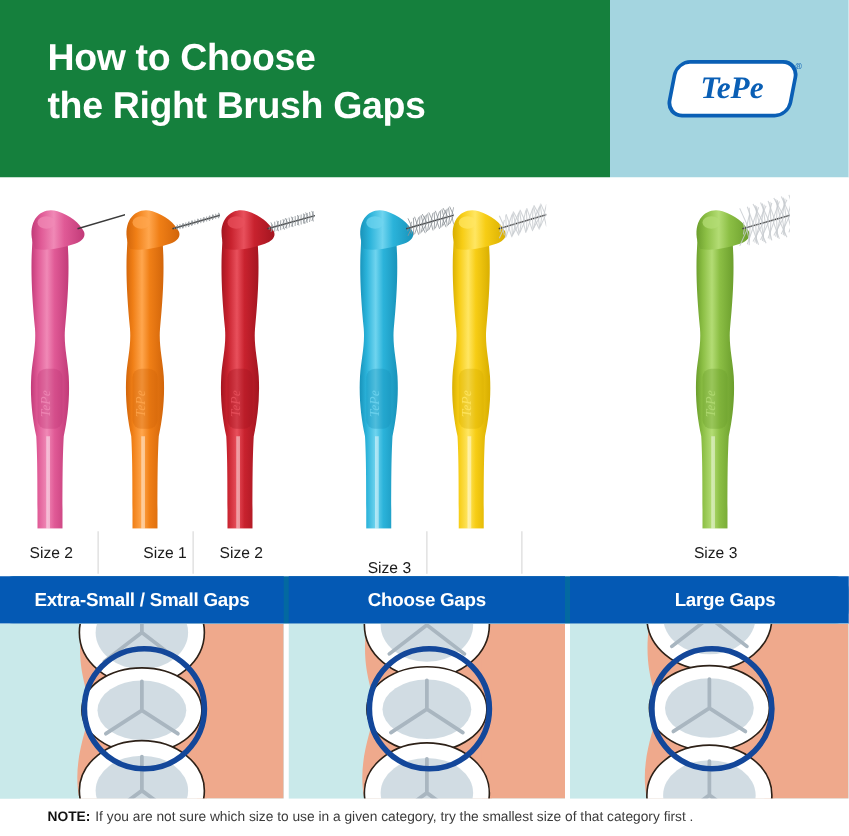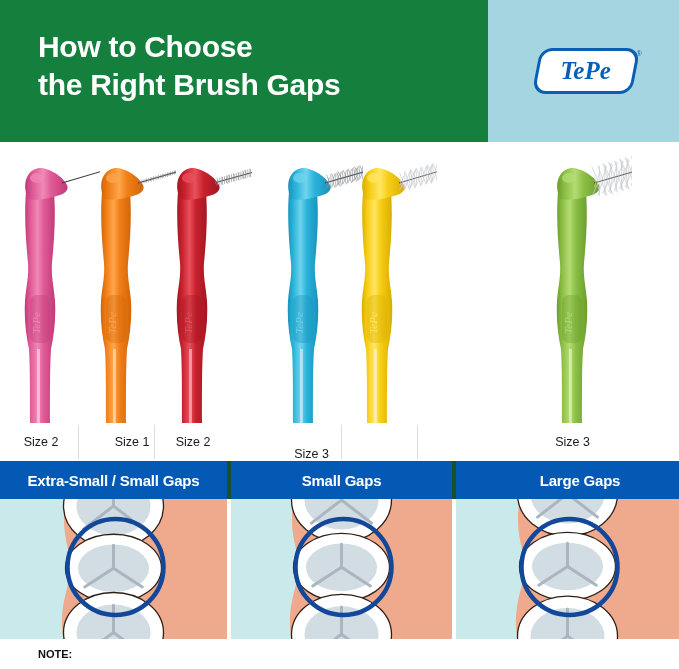--- a/index.html
+++ b/index.html
@@ -32,21 +32,21 @@
   .brush{position:absolute;bottom:0;}
   .brush svg{display:block;}
 
   
   .size-row{position:absolute;left:0;top:423px;width:679px;height:38px;background:#ffffff;}
   .size-cell{position:absolute;top:0;height:38px;display:flex;align-items:center;
     justify-content:center;font-size:12.5px;color:#1a1a1a;}
   .size-div{position:absolute;top:2px;width:1px;height:34px;background:#dcdcdc;}
 
   
-  .cat-bar{position:absolute;left:0;top:461px;width:679px;height:38px;background:#14532d;border-radius:11px;}
+  .cat-bar{position:absolute;left:0;top:461px;width:679px;height:38px;background:#0369a1;border-radius:11px;}
   .cat{position:absolute;top:0;height:38px;background:#0459b4;display:flex;
     align-items:center;justify-content:center;color:#ffffff;font-size:15px;
     font-weight:bold;letter-spacing:-0.2px;}
 
   
   .tooth-row{position:absolute;left:0;top:499px;width:679px;height:140px;background:#ffffff;}
   .tooth-panel{position:absolute;top:0;height:140px;overflow:hidden;background:#c9e9ea;}
   .tooth-panel svg{display:block;}
 
   
@@ -601,21 +601,21 @@
       <div class="size-div" style="left: 154px;"></div>
       <div class="size-div" style="left: 341px;"></div>
       <div class="size-div" style="left: 417px;"></div>
     </div>
 
   <div class="cat-bar">
       <div class="cat" style="left: 0px; width: 227px;">
         <span>Extra-Small / Small Gaps</span>
       </div>
       <div class="cat" style="left: 231px; width: 221px;">
-        <span>Small Gaps</span>
+        <span>Choose Gaps</span>
       </div>
       <div class="cat" style="left: 456px; width: 248px;">
         <span>Large Gaps</span>
       </div>
     </div>
 
   <div class="tooth-row">
       <div class="tooth-panel" style="left: 0px; width: 227px;">
         <svg width="227" height="140" viewBox="0 0 227 140">
           <path d="M 65.5 0 C 59.5 40 73.5 58 71.5 70 C 69.5 86 57.5 110 63.5 140 L 165.5 140 C 171.5 104 159.5 86 157.5 70 C 155.5 56 169.5 38 163.5 0 Z" fill="#efa98c"></path>
@@ -679,15 +679,16 @@
             <ellipse cx="111.5" cy="137.1" rx="37" ry="28" fill="#c9d6de" opacity="0.85"></ellipse>
             <path d="M 111.5 137.1 L 111.5 109.89999999999999 M 111.5 137.1 L 81.5 159.1 M 111.5 137.1 L 141.5 159.1" stroke="#a9b6c0" stroke-width="3" stroke-linecap="round" fill="none"></path>
           </g>
           <circle cx="113.5" cy="68" r="48" fill="none" stroke="#13479a" stroke-width="4.5"></circle>
         </svg>
       </div>
     </div>
 
   <div class="note">
     <b>NOTE:</b>
+    <span>If you are not sure which size to use in a given category, try the smallest size of that category first .</span>
   </div>
 
 </div>
 
 </body></html>

